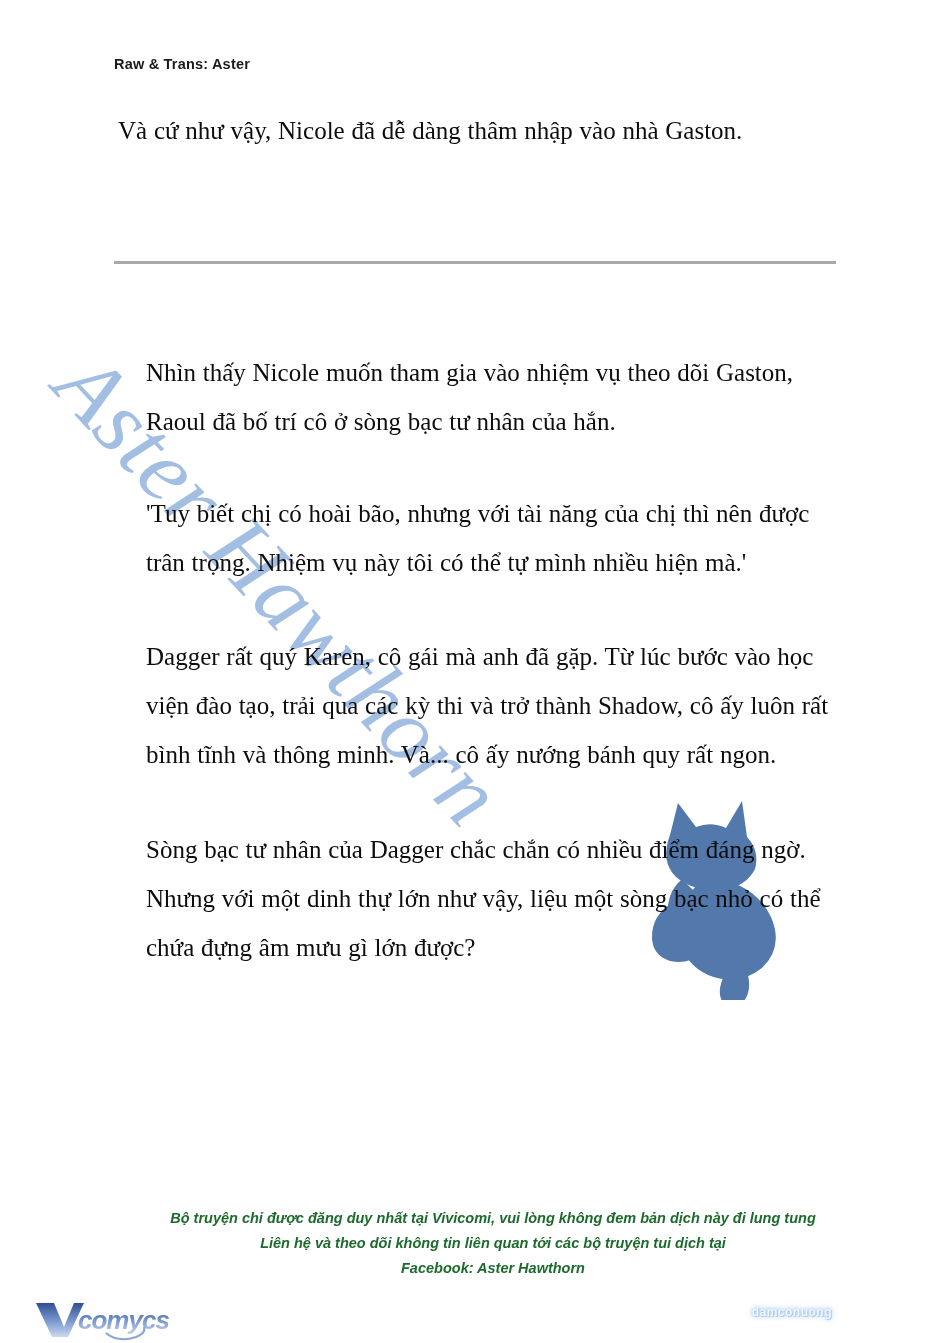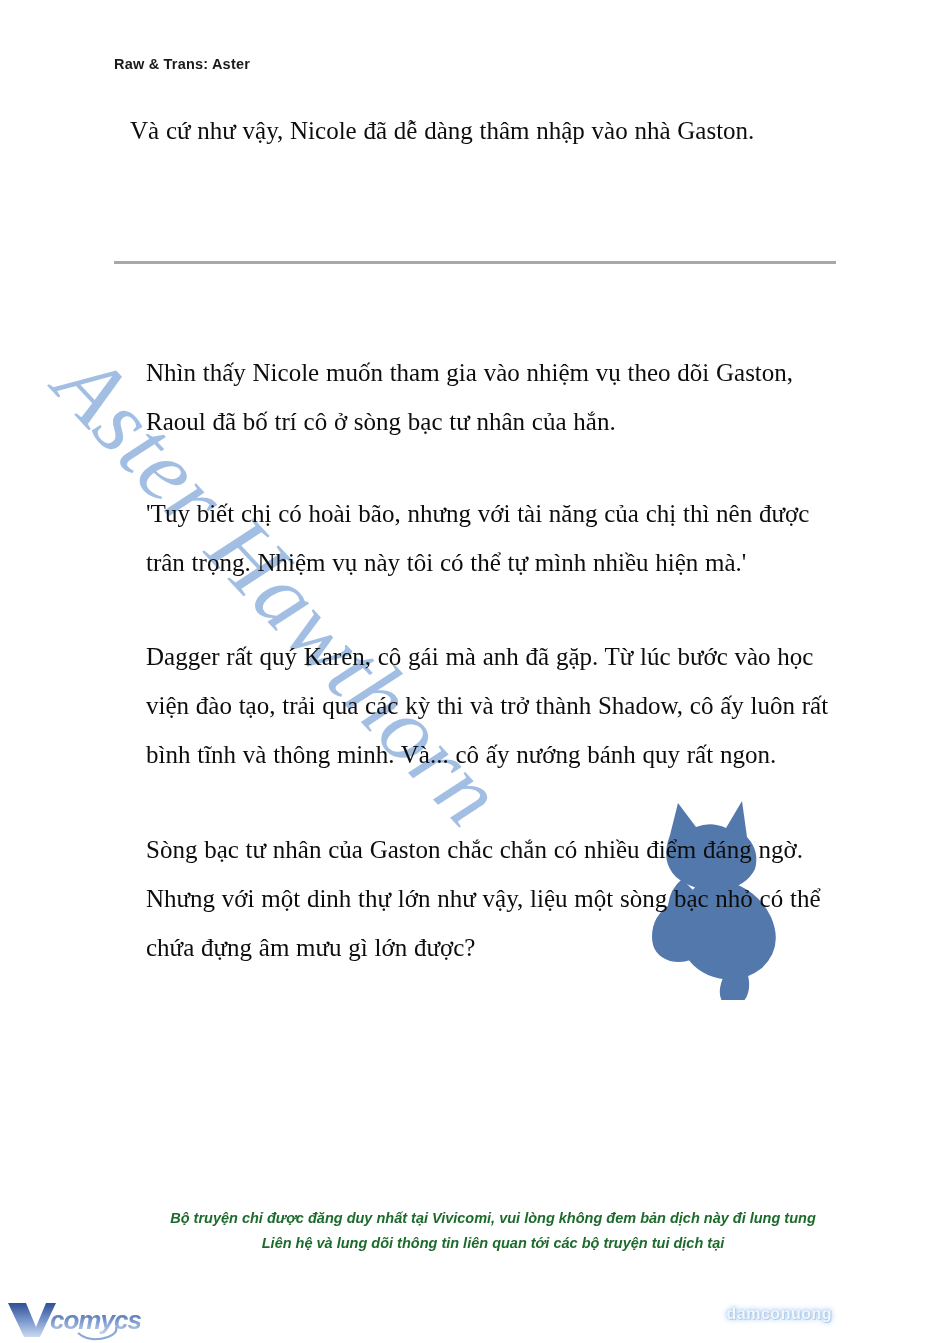--- a/index.html
+++ b/index.html
@@ -43,21 +43,21 @@
   .para {
     font-family: "Liberation Serif", "DejaVu Serif", serif;
     font-size: 25px;
     line-height: 49px;
     color: #0d0d0d;
     text-align: left;
     word-spacing: 0.5px;
     margin-left: 32px;
   }
 
-  .para.p-intro   { margin: 0 0 0 16px; }
+  .para.p-intro   { margin: 0 0 0 4px; }
 
   .divider {
     width: 722px;
     height: 3px;
     background: #a8a8a8;
     border: none;
     margin: 106px 0 0 0;
   }
 
   .gap-a { height: 84px; }
@@ -115,34 +115,34 @@
     position: absolute;
     left: 0;
     top: 1292px;
     width: 950px;
     height: 51px;
     background: #ffffff;
   }
 
   .logo-vcomics {
     position: absolute;
-    left: 4px;
+    left: 32px;
     top: 1297px;
     width: 150px;
     height: 44px;
   }
   .logo-vcomics svg { display: block; width: 100%; height: 100%; }
 
   .logo-damconuong {
     position: absolute;
     right: 6px;
     top: 1305px;
     font-family: "Liberation Sans", "DejaVu Sans", sans-serif;
     font-weight: bold;
-    font-size: 16px;
+    font-size: 12px;
     letter-spacing: 0.5px;
     color: #f2f6fd;
     text-shadow:
       0 0 2px #9fc0e8,
       0 0 5px #aacbee,
       0 0 9px #c2daf4,
       1px 1px 0 #b9d2f0;
   }
 </style>
 </head>
@@ -188,26 +188,27 @@
     <div class="gap-b"></div>
 
     <p class="para">'Tuy biết chị có hoài bão, nhưng với tài năng của chị thì nên được trân trọng. Nhiệm vụ này tôi có thể tự mình nhiều hiện mà.'</p>
 
     <div class="gap-c"></div>
 
     <p class="para">Dagger rất quý Karen, cô gái mà anh đã gặp. Từ lúc bước vào học viện đào tạo, trải qua các kỳ thi và trở thành Shadow, cô ấy luôn rất bình tĩnh và thông minh. Và... cô ấy nướng bánh quy rất ngon.</p>
 
     <div class="gap-d"></div>
 
-    <p class="para">Sòng bạc tư nhân của Gaston chắc chắn có nhiều điểm đáng ngờ. Nhưng với một dinh thự lớn như vậy, liệu một sòng bạc nhỏ có thể chứa đựng âm mưu gì lớn được?</p>
+    <p class="para">Sòng bạc tư nhân của Dagger chắc chắn có nhiều điểm đáng ngờ. Nhưng với một dinh thự lớn như vậy, liệu một sòng bạc nhỏ có thể chứa đựng âm mưu gì lớn được?</p>
   </div>
 
   <div class="notice">
     <span class="line">Bộ truyện chỉ được đăng duy nhất tại Vivicomi, vui lòng không đem bản dịch này đi lung tung</span>
-    <span class="line">Liên hệ và lung dõi thông tin liên quan tới các bộ truyện tui dịch tại</span>
+    <span class="line">Liên hệ và theo dõi không tin liên quan tới các bộ truyện tui dịch tại</span>
+    <span class="line">Facebook: Aster Hawthorn</span>
   </div>
 
   <div class="bottom-bar"></div>
 
   <div class="logo-vcomics">
     <svg viewBox="0 0 150 44" xmlns="http://www.w3.org/2000/svg">
       <defs>
         <linearGradient id="lg" x1="0" y1="0" x2="0" y2="1">
           <stop offset="0%" stop-color="#2f4f96"></stop>
           <stop offset="55%" stop-color="#7e9bd0"></stop>

